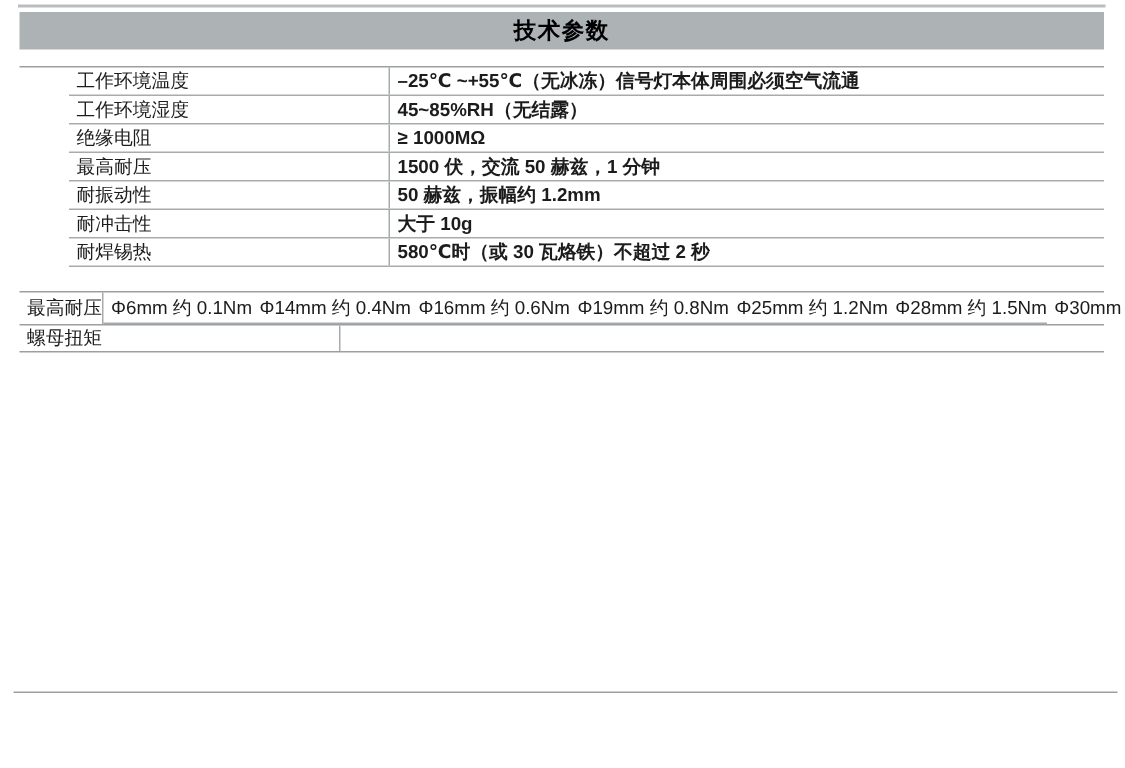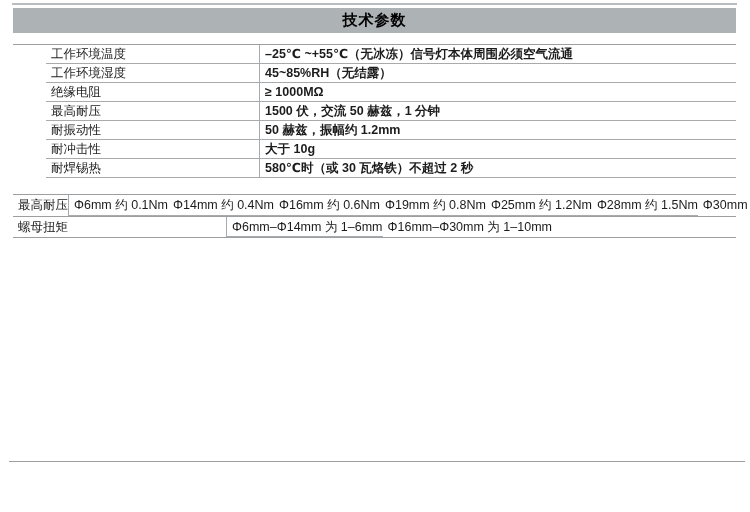--- a/index.html
+++ b/index.html
@@ -111,23 +111,19 @@
         <div class="t2-row">Φ16mm 约 0.6Nm</div>
         <div class="t2-row">Φ19mm 约 0.8Nm</div>
         <div class="t2-row">Φ25mm 约 1.2Nm</div>
         <div class="t2-row">Φ28mm 约 1.5Nm</div>
         <div class="t2-row">Φ30mm 约 1.8Nm</div>
       </div>
     </div>
 
     <div class="t2-group">
       <div class="t2-left">螺母扭矩</div>
-      <div class="t2-right">
-        <div class="t2-row">Φ6mm–Φ14mm 为 1–6mm</div>
-        <div class="t2-row">Φ16mm–Φ30mm 为 1–10mm</div>
-      </div>
     </div>
 
   </div>
 
   <div class="bottom-rule"></div>
 
 </div>
 
 </body></html>

